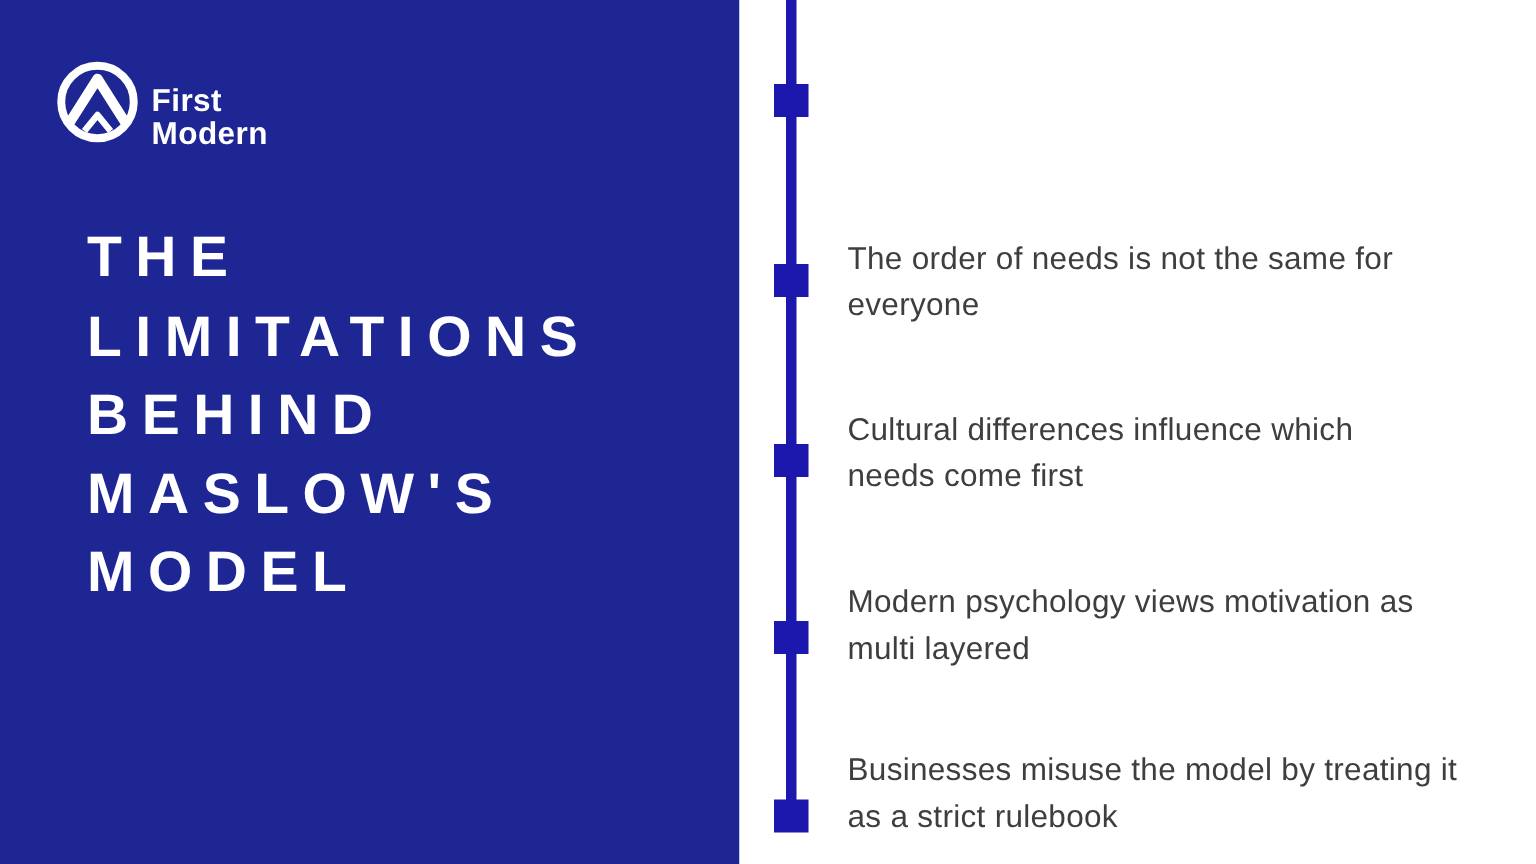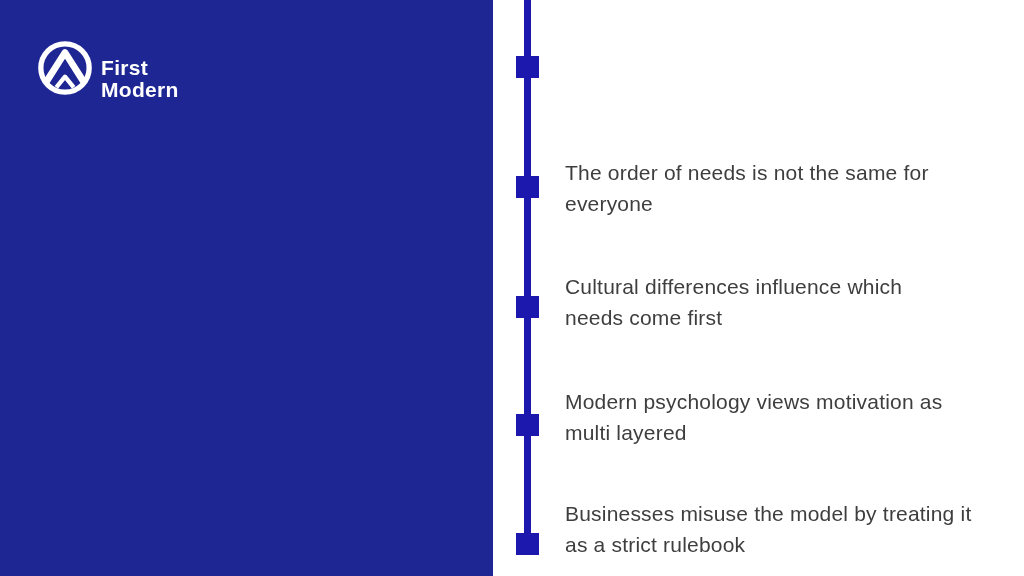--- a/index.html
+++ b/index.html
@@ -85,20 +85,25 @@
           <path d="M9 47 L30 14 L51 47" fill="none" stroke="#ffffff" stroke-width="7" stroke-linejoin="round"></path>
           <path d="M21 50 L30 39 L39 50" fill="none" stroke="#ffffff" stroke-width="4.5" stroke-linejoin="round"></path>
         </g>
       </svg>
       <div class="logo-text">
         <div>First</div>
         <div>Modern</div>
       </div>
     </div>
 
+    <h1 class="slide-title">THE
+LIMITATIONS
+BEHIND
+MASLOW'S
+MODEL</h1>
 
     <svg class="pyr blue" style="left:368px;top:26px;width:60px;height:62px" viewBox="0 0 100 92">
       <use href="#layered-pyramid"></use>
     </svg>
     <svg class="pyr blue" style="left:76px;top:502px;width:64px;height:64px;transform:rotate(100deg)" viewBox="0 0 100 92">
       <use href="#layered-pyramid"></use>
     </svg>
   </div>
 
   <div class="right-panel">

